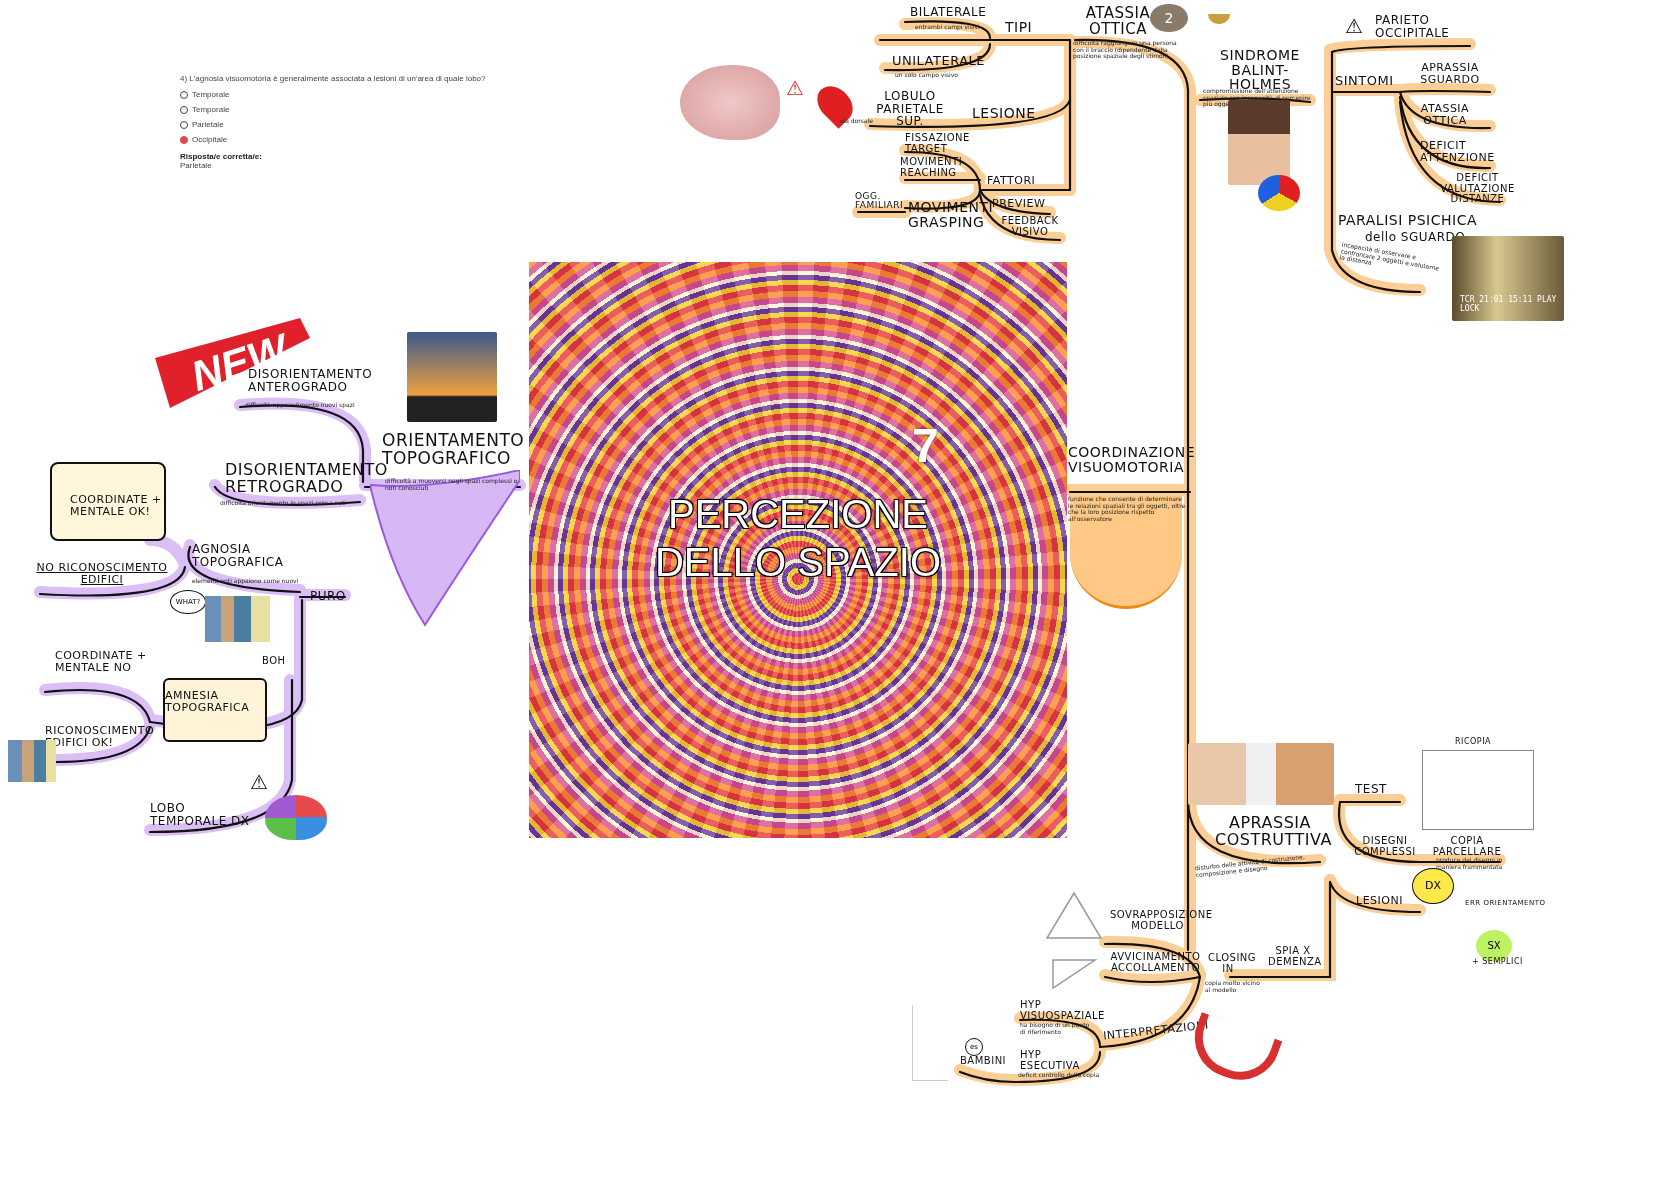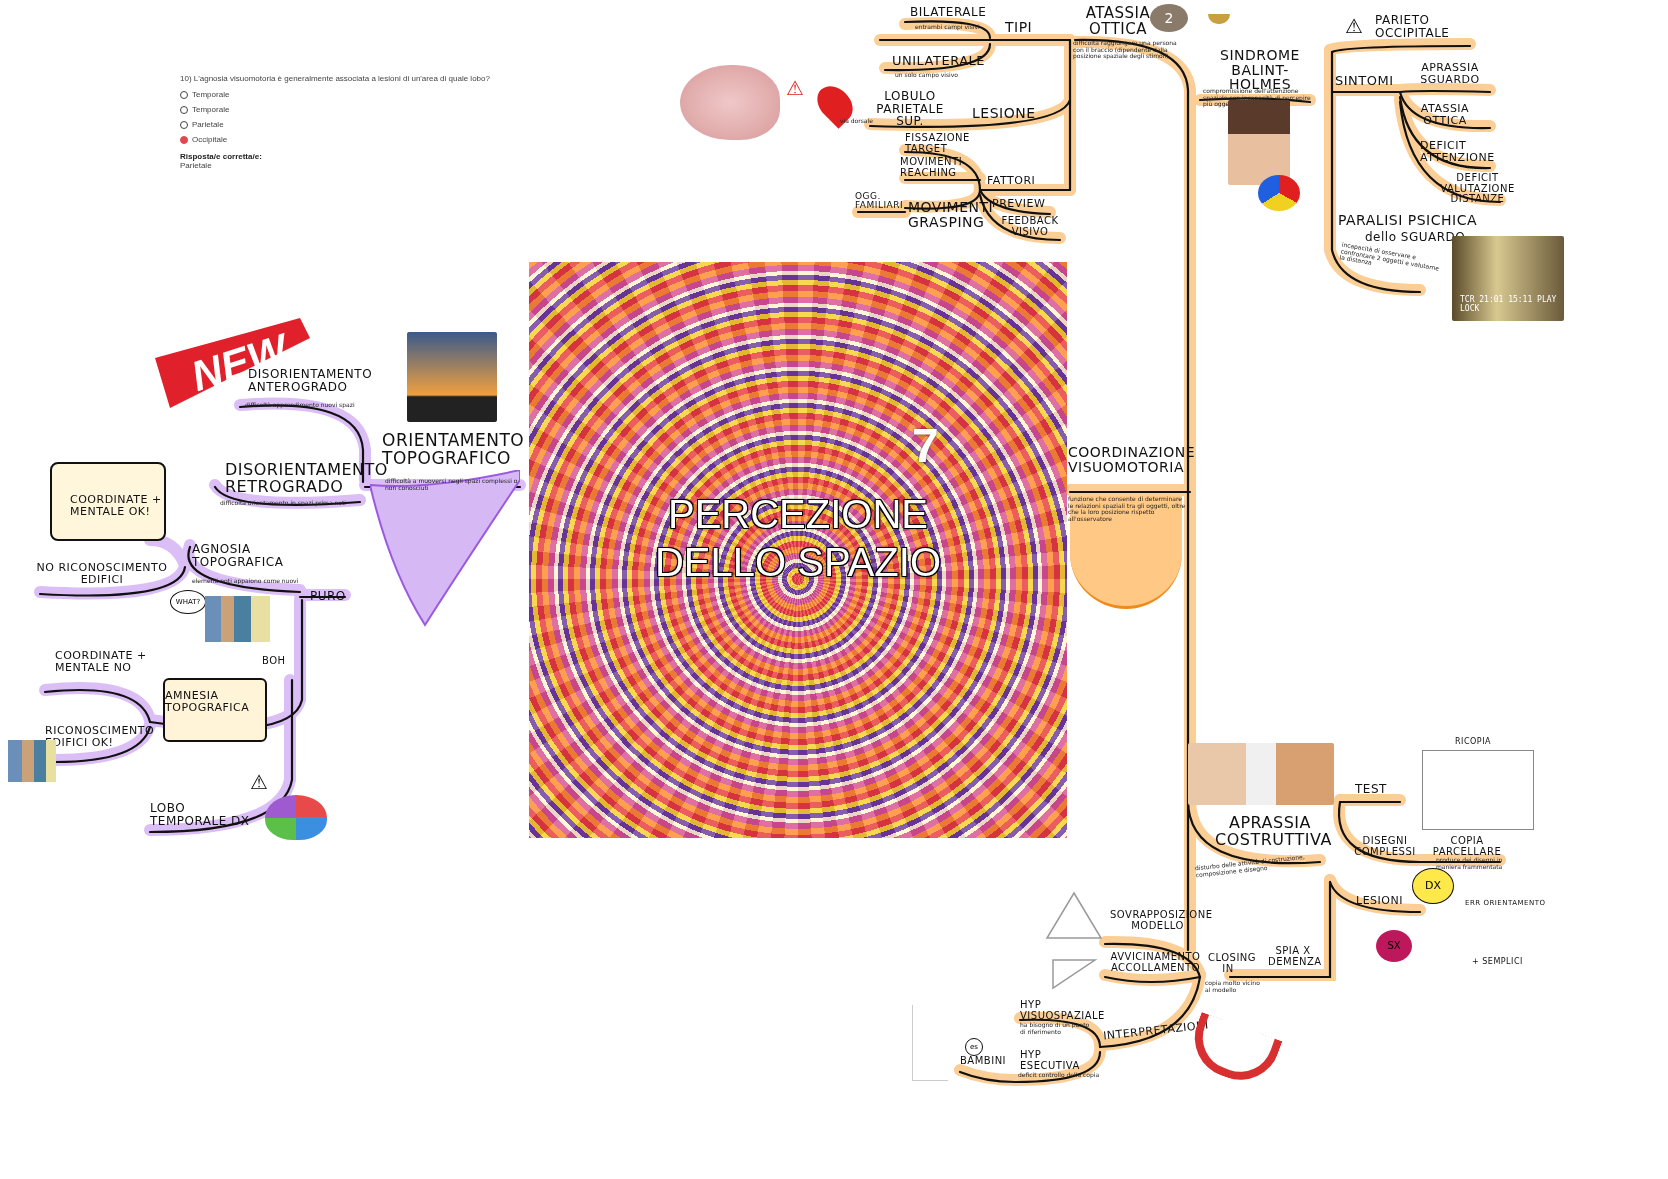--- a/index.html
+++ b/index.html
@@ -135,21 +135,21 @@
   </g>
 </svg>
 
 <svg class="abs purple-fill" width="150" height="160">
   <path d="M0 15 Q60 20 150 0 L150 10 Q90 100 55 155 Q20 100 0 15 Z" fill="#d6b8f5" stroke="#9b59e0" stroke-width="2"></path>
 </svg>
 
 <div class="abs orange-fill"></div>
 
 <div class="abs quiz">
-  <div class="q">10) L'agnosia visuomotoria è generalmente associata a lesioni di un'area di quale lobo?</div>
+  <div class="q">4) L'agnosia visuomotoria è generalmente associata a lesioni di un'area di quale lobo?</div>
   <div class="opt">
     <span class="radio"></span>
     <span>Temporale</span>
   </div>
   <div class="opt">
     <span class="radio"></span>
     <span>Temporale</span>
   </div>
   <div class="opt">
     <span class="radio"></span>
@@ -179,21 +179,21 @@
 <div class="abs note" style="left:385px;top:478px;width:135px;">difficoltà a muoversi negli spazi complessi o non conosciuti</div>
 <div class="abs hand" style="left:248px;top:368px;font-size:12px;white-space:normal;width:140px;">DISORIENTAMENTO ANTEROGRADO</div>
 <div class="abs note" style="left:245px;top:402px;">difficoltà apprendimento nuovi spazi</div>
 <div class="abs hand" style="left:225px;top:462px;font-size:16px;white-space:normal;width:140px;">DISORIENTAMENTO RETROGRADO</div>
 <div class="abs note" style="left:220px;top:500px;">difficoltà orientamento in spazi prima noti</div>
 <div class="abs hand" style="left:310px;top:590px;font-size:12px;">PURO</div>
 <div class="abs hand" style="left:192px;top:543px;font-size:12px;white-space:normal;width:100px;">AGNOSIA TOPOGRAFICA</div>
 <div class="abs note" style="left:192px;top:578px;">elementi noti appaiono come nuovi</div>
 <div class="abs" style="left:50px;top:462px;width:112px;height:75px;background:#fff6dc;border:2px solid #111;border-radius:8px;"></div>
 <div class="abs hand" style="left:70px;top:494px;font-size:11px;white-space:normal;width:110px;">COORDINATE + MENTALE OK!</div>
-<div class="abs hand" style="left:32px;top:562px;font-size:11px;white-space:normal;width:140px;text-align:center;">NO RICONOSCIMENTO EDIFICI</div>
+<div class="abs hand" style="left:32px;top:562px;font-size:11px;white-space:normal;width:140px;text-align:center;text-decoration:underline;">NO RICONOSCIMENTO EDIFICI</div>
 <div class="abs" style="left:170px;top:590px;width:34px;height:22px;border:1px solid #111;border-radius:50%;font-size:7px;text-align:center;line-height:22px;">WHAT?</div>
 <div class="abs" style="left:205px;top:596px;width:65px;height:46px;background:linear-gradient(90deg,#6a8fb8 0 25%,#c9a27a 25% 45%,#4a7fa0 45% 70%,#e8e0a0 70% 100%);"></div>
 <div class="abs hand" style="left:55px;top:650px;font-size:11px;white-space:normal;width:110px;">COORDINATE + MENTALE NO</div>
 <div class="abs" style="left:163px;top:678px;width:100px;height:60px;background:#fff3d8;border:2px solid #111;border-radius:6px;"></div>
 <div class="abs hand" style="left:165px;top:690px;font-size:11px;white-space:normal;width:100px;">AMNESIA TOPOGRAFICA</div>
 <div class="abs hand" style="left:262px;top:656px;font-size:10px;width:10px;white-space:normal;">BOH</div>
 <div class="abs hand" style="left:45px;top:725px;font-size:11px;white-space:normal;width:110px;">RICONOSCIMENTO EDIFICI OK!</div>
 <div class="abs" style="left:8px;top:740px;width:48px;height:42px;background:linear-gradient(90deg,#6a8fb8 0 30%,#c9a27a 30% 55%,#4a7fa0 55% 80%,#e8e0a0 80%);"></div>
 <div class="abs" style="left:250px;top:770px;font-size:20px;">⚠</div>
 <div class="abs hand" style="left:150px;top:802px;font-size:12px;white-space:normal;width:110px;">LOBO TEMPORALE DX</div>
@@ -248,21 +248,21 @@
 <div class="abs note" style="left:1195px;top:858px;width:140px;transform:rotate(-6deg);">disturbo delle attività di costruzione, composizione e disegno</div>
 <div class="abs hand" style="left:1355px;top:783px;font-size:12px;">TEST</div>
 <div class="abs hand" style="left:1455px;top:738px;font-size:8px;">RICOPIA</div>
 <div class="abs" style="left:1422px;top:750px;width:110px;height:78px;border:1px solid #888;background:#fff;"></div>
 <div class="abs hand" style="left:1350px;top:836px;font-size:10px;white-space:normal;width:70px;text-align:center;">DISEGNI COMPLESSI</div>
 <div class="abs hand" style="left:1432px;top:836px;font-size:10px;white-space:normal;width:70px;text-align:center;">COPIA PARCELLARE</div>
 <div class="abs note" style="left:1436px;top:857px;width:70px;">produce dei disegni in maniera frammentata</div>
 <div class="abs hand" style="left:1356px;top:895px;font-size:11px;">LESIONI</div>
 <div class="abs" style="left:1412px;top:868px;width:40px;height:34px;background:#ffe84a;border-radius:50%;border:1px solid #111;font-size:11px;text-align:center;line-height:34px;">DX</div>
 <div class="abs hand" style="left:1465px;top:900px;font-size:7px;">ERR ORIENTAMENTO</div>
-<div class="abs" style="left:1376px;top:930px;width:36px;height:32px;background:#be185d;border-radius:50%;font-size:10px;text-align:center;line-height:32px;">SX</div>
+<div class="abs" style="left:1476px;top:930px;width:36px;height:32px;background:#bef264;border-radius:50%;font-size:10px;text-align:center;line-height:32px;">SX</div>
 <div class="abs hand" style="left:1472px;top:958px;font-size:8px;">+ SEMPLICI</div>
 <div class="abs hand" style="left:1268px;top:946px;font-size:10px;white-space:normal;width:50px;text-align:center;">SPIA x DEMENZA</div>
 <div class="abs hand" style="left:1208px;top:953px;font-size:10px;white-space:normal;width:40px;text-align:center;">CLOSING IN</div>
 <div class="abs note" style="left:1205px;top:980px;width:60px;">copia molto vicino al modello</div>
 <svg class="abs" style="left:1045px;top:890px;" width="58" height="100">
   <path d="M29 3 L56 48 L2 48 Z M8 70 L50 70 L8 98 Z" fill="none" stroke="#999" stroke-width="1.5"></path>
 </svg>
 <div class="abs hand" style="left:1110px;top:910px;font-size:10px;white-space:normal;width:95px;text-align:center;">SOVRAPPOSIZIONE MODELLO</div>
 <div class="abs hand" style="left:1108px;top:952px;font-size:10px;white-space:normal;width:95px;text-align:center;">AVVICINAMENTO ACCOLLAMENTO</div>
 <div class="abs hand" style="left:1103px;top:1025px;font-size:11px;transform:rotate(-6deg);">INTERPRETAZIONI</div>

